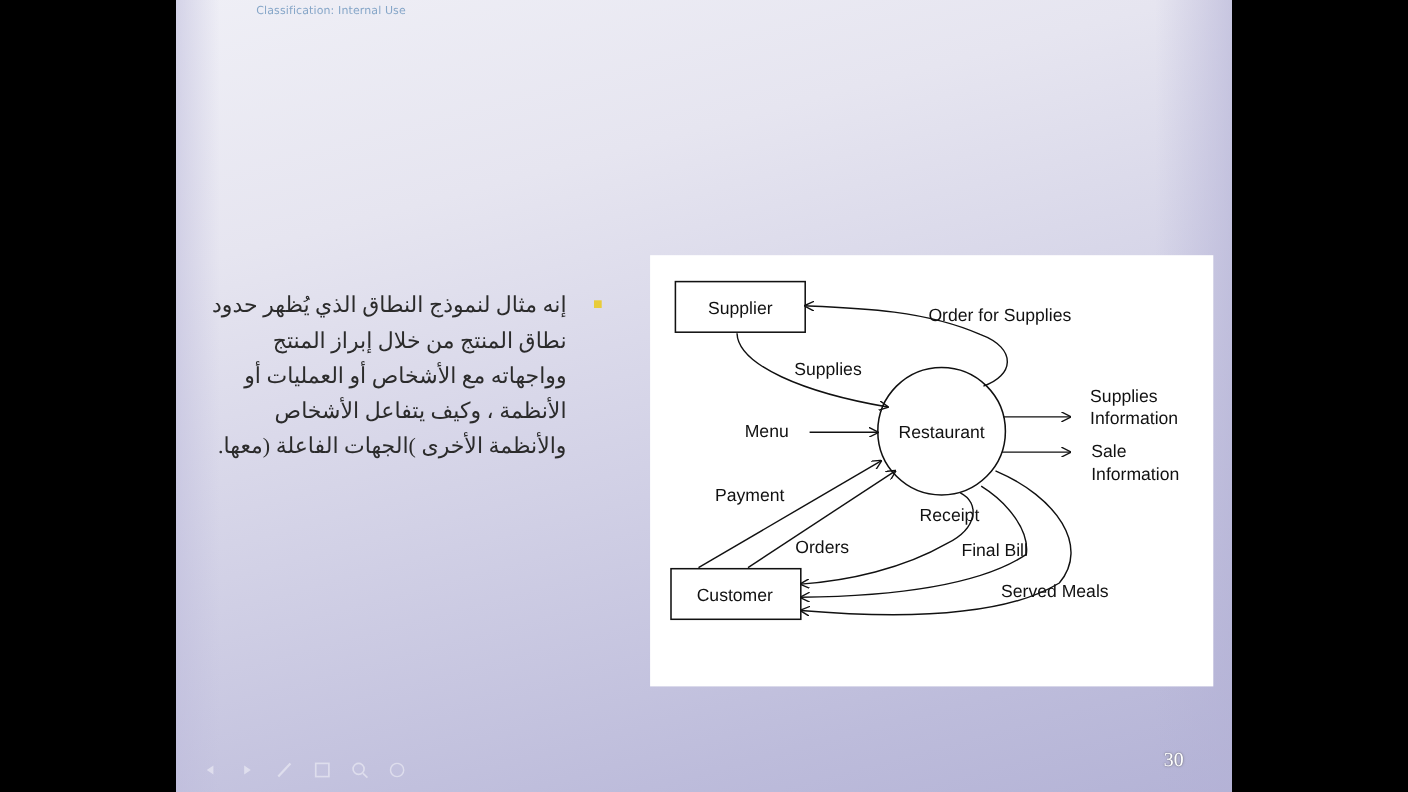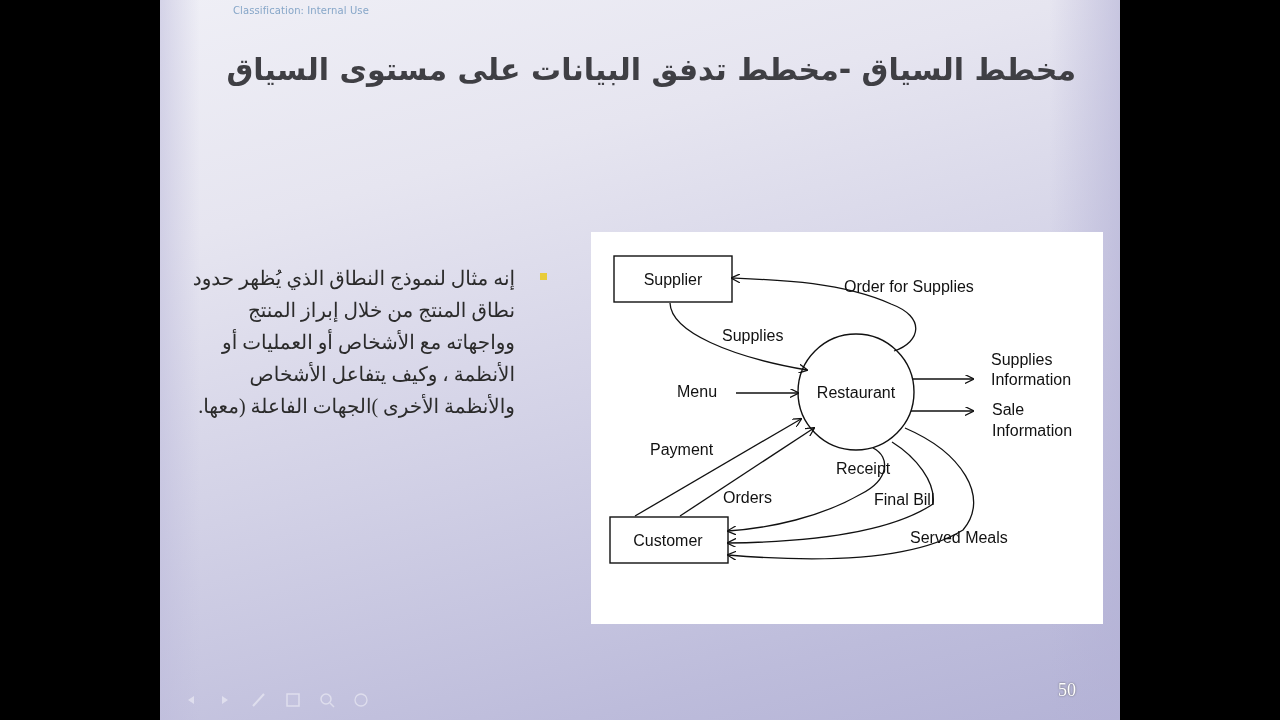--- a/index.html
+++ b/index.html
@@ -47,21 +47,20 @@
     .nav-btn svg { display: block; }
   </style>
 </head>
 <body>
 
 <div class="stage">
   <div class="slide">
 
     <div class="classification">Classification: Internal Use</div>
 
-    <div class="title">مخطط السياق -مخطط تدفق البيانات على مستوى السياق</div>
 
     <div class="bullet-mark"></div>
     <div class="body-text">
       <p>إنه مثال لنموذج النطاق الذي يُظهر حدود نطاق المنتج من خلال إبراز المنتج وواجهاته مع الأشخاص أو العمليات أو الأنظمة ، وكيف يتفاعل الأشخاص والأنظمة الأخرى )الجهات الفاعلة (معها.</p>
     </div>
 
     <div class="diagram-box">
       <svg width="512" height="392" viewBox="0 0 512 392">
         <defs>
           <marker id="arr" viewBox="0 0 10 10" refX="9" refY="5" markerWidth="9" markerHeight="9" orient="auto-start-reverse" markerUnits="userSpaceOnUse">
@@ -111,21 +110,21 @@
         <text x="245" y="242">Receipt</text>
 
         <path d="M 301 210 C 325 225, 345 250, 342 272 C 300 300, 220 310, 137 311" fill="none" stroke="#111" stroke-width="1.3" marker-end="url(#arr)"></path>
         <text x="283" y="273">Final Bill</text>
 
         <path d="M 314 196 C 370 220, 400 265, 372 298 C 320 330, 220 330, 137 323" fill="none" stroke="#111" stroke-width="1.3" marker-end="url(#arr)"></path>
         <text x="319" y="311">Served Meals</text>
       </svg>
     </div>
 
-    <div class="slide-number">50</div>
+    <div class="slide-number">30</div>
 
     <div class="nav-controls">
       <div class="nav-btn">
         <svg width="10" height="10">
             <path d="M8,1 L2,5 L8,9 Z" fill="#fff"></path>
           </svg>
       </div>
       <div class="nav-btn">
         <svg width="10" height="10">
             <path d="M2,1 L8,5 L2,9 Z" fill="#fff"></path>

